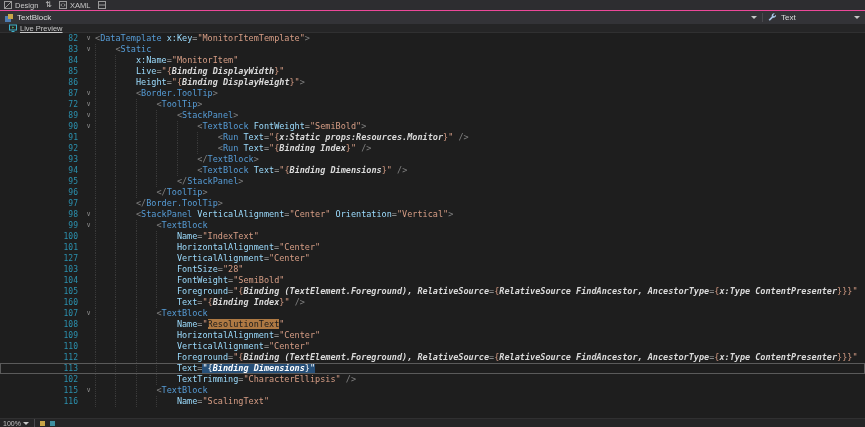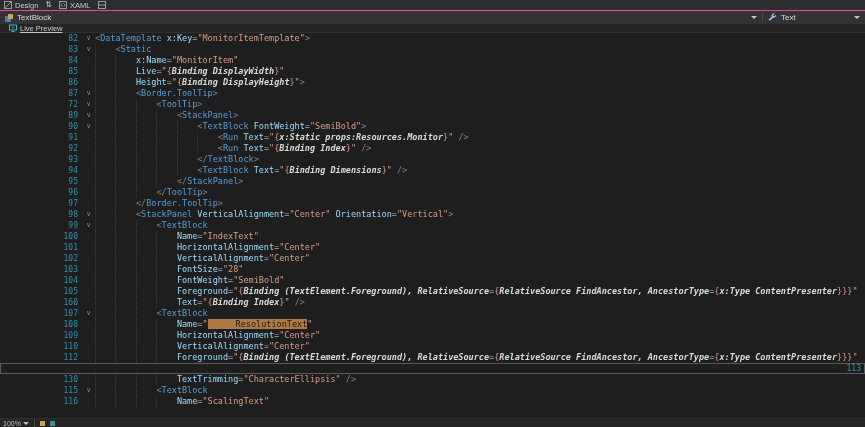--- a/index.html
+++ b/index.html
@@ -30,35 +30,35 @@
 
   
   .bar3 { height:9px; background:#252526; border-bottom:1px solid #303031;
           display:flex; align-items:center; gap:3px; padding-left:9px;
           font-size:7.5px; color:#C8C8C8;text-decoration:underline; }
 
   
   .code-area { height:385px; background:#1E1E1E; overflow:hidden;
                font-family:"DejaVu Sans Mono", monospace; font-size:8.5px; line-height:11px; }
   .line { display:flex; height:11px; width:100%; }
-  .line.current { outline:1px solid #5A5A5A; outline-offset:-1px;flex-direction:column; }
+  .line.current { outline:1px solid #5A5A5A; outline-offset:-1px; }
   .ln { flex:0 0 82px; text-align:right; padding-right:4px; color:#2B91AF;
         font-size:8px; }
   .fold { flex:0 0 13px; text-align:center; color:#8A8A8A; font-size:7px; line-height:11px; }
   .codetxt { white-space:pre; flex:1 1 auto; color:#D4D4D4; }
   .ig { display:inline-block; width:4ch; height:11px; border-left:1px dotted #3A3A3A;
         vertical-align:top; }
   .tk-d { color:#808080; }
   .tk-t { color:#569CD6;text-align:right; }
   .tk-a { color:#9CDCFE; }
   .tk-o { color:#A8A8A8; }
   .tk-s { color:#D69D85; }
   .tk-b { color:#DADADA; font-weight:bold;font-style:italic; }
   .hl-sel  { background:#264F78; color:#FFFFFF; }
-  .hl-find { background:#AE7943; color:#1A1A1A;padding-left:28px; }
+  .hl-find { background:#AE7943; color:#1A1A1A; }
 
   
   .statusbar { height:9px; background:#252526; border-top:1px solid #303031;
                display:flex; align-items:center; gap:5px; padding:0 3px;
                font-size:7px; color:#C0C0C0; }
   .zoom { display:flex; align-items:center; gap:2px; }
   .sicon-y { width:5px; height:5px; background:#C8A648; display:inline-block; }
   .sicon-t { width:5px; height:5px; background:#3F8FA0; display:inline-block; }
 </style>
 </head>
@@ -210,21 +210,21 @@
         <span class="ln">100</span>
         <span class="fold"></span>
         <span class="codetxt"><span class="ig"></span><span class="ig"></span><span class="ig"></span><span class="ig"></span><span class="tk-a">Name</span><span class="tk-o">=</span><span class="tk-s">"IndexText"</span></span>
       </div>
       <div class="line">
         <span class="ln">101</span>
         <span class="fold"></span>
         <span class="codetxt"><span class="ig"></span><span class="ig"></span><span class="ig"></span><span class="ig"></span><span class="tk-a">HorizontalAlignment</span><span class="tk-o">=</span><span class="tk-s">"Center"</span></span>
       </div>
       <div class="line">
-        <span class="ln">102</span>
+        <span class="ln">127</span>
         <span class="fold"></span>
         <span class="codetxt"><span class="ig"></span><span class="ig"></span><span class="ig"></span><span class="ig"></span><span class="tk-a">VerticalAlignment</span><span class="tk-o">=</span><span class="tk-s">"Center"</span></span>
       </div>
       <div class="line">
         <span class="ln">103</span>
         <span class="fold"></span>
         <span class="codetxt"><span class="ig"></span><span class="ig"></span><span class="ig"></span><span class="ig"></span><span class="tk-a">FontSize</span><span class="tk-o">=</span><span class="tk-s">"28"</span></span>
       </div>
       <div class="line">
         <span class="ln">104</span>
@@ -265,21 +265,21 @@
         <span class="ln">112</span>
         <span class="fold"></span>
         <span class="codetxt"><span class="ig"></span><span class="ig"></span><span class="ig"></span><span class="ig"></span><span class="tk-a">Foreground</span><span class="tk-o">=</span><span class="tk-s">"{</span><span class="tk-b">Binding (TextElement.Foreground), RelativeSource</span><span class="tk-o">=</span><span class="tk-s">{</span><span class="tk-b">RelativeSource FindAncestor, AncestorType</span><span class="tk-o">=</span><span class="tk-s">{</span><span class="tk-b">x:Type ContentPresenter</span><span class="tk-s">}}}"</span></span>
       </div>
       <div class="line current">
         <span class="ln">113</span>
         <span class="fold"></span>
         <span class="codetxt"><span class="ig"></span><span class="ig"></span><span class="ig"></span><span class="ig"></span><span class="tk-a">Text</span><span class="tk-o">=</span><span class="tk-s hl-sel">"{</span><span class="tk-b hl-sel">Binding Dimensions</span><span class="tk-s hl-sel">}"</span></span>
       </div>
       <div class="line">
-        <span class="ln">130</span>
+        <span class="ln">102</span>
         <span class="fold"></span>
         <span class="codetxt"><span class="ig"></span><span class="ig"></span><span class="ig"></span><span class="ig"></span><span class="tk-a">TextTrimming</span><span class="tk-o">=</span><span class="tk-s">"CharacterEllipsis"</span><span class="tk-d"> /&gt;</span></span>
       </div>
       <div class="line">
         <span class="ln">115</span>
         <span class="fold">∨</span>
         <span class="codetxt"><span class="ig"></span><span class="ig"></span><span class="ig"></span><span class="tk-d">&lt;</span><span class="tk-t">TextBlock</span></span>
       </div>
       <div class="line">
         <span class="ln">116</span>

